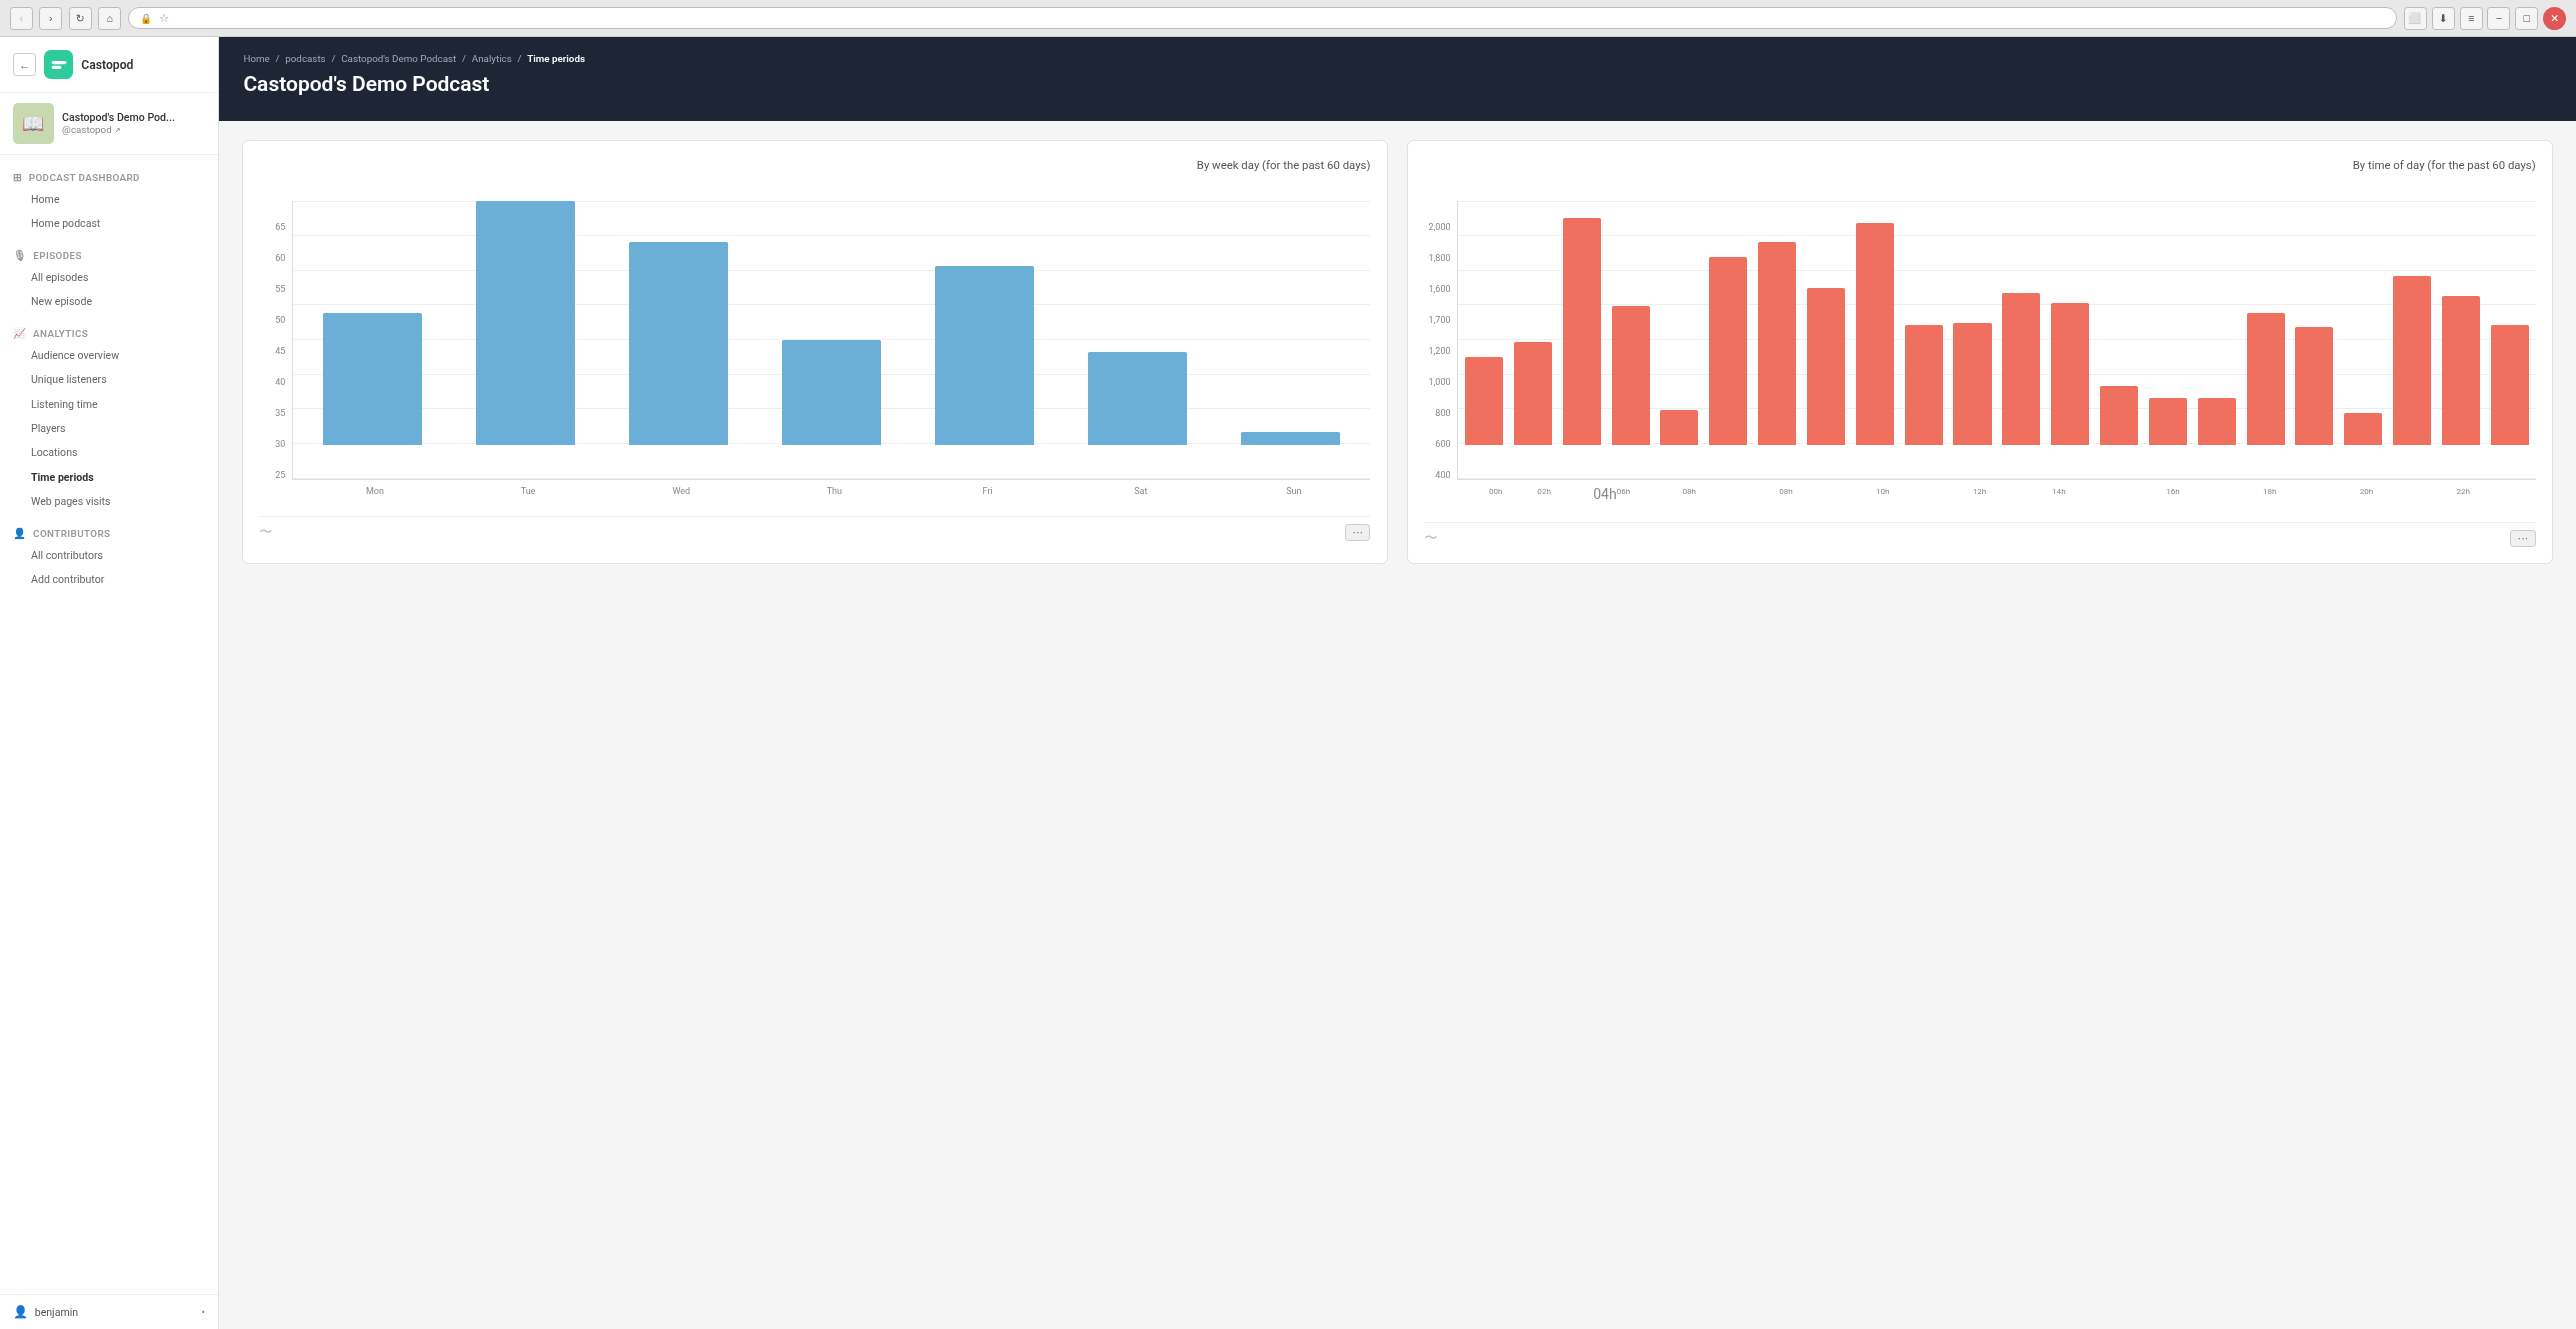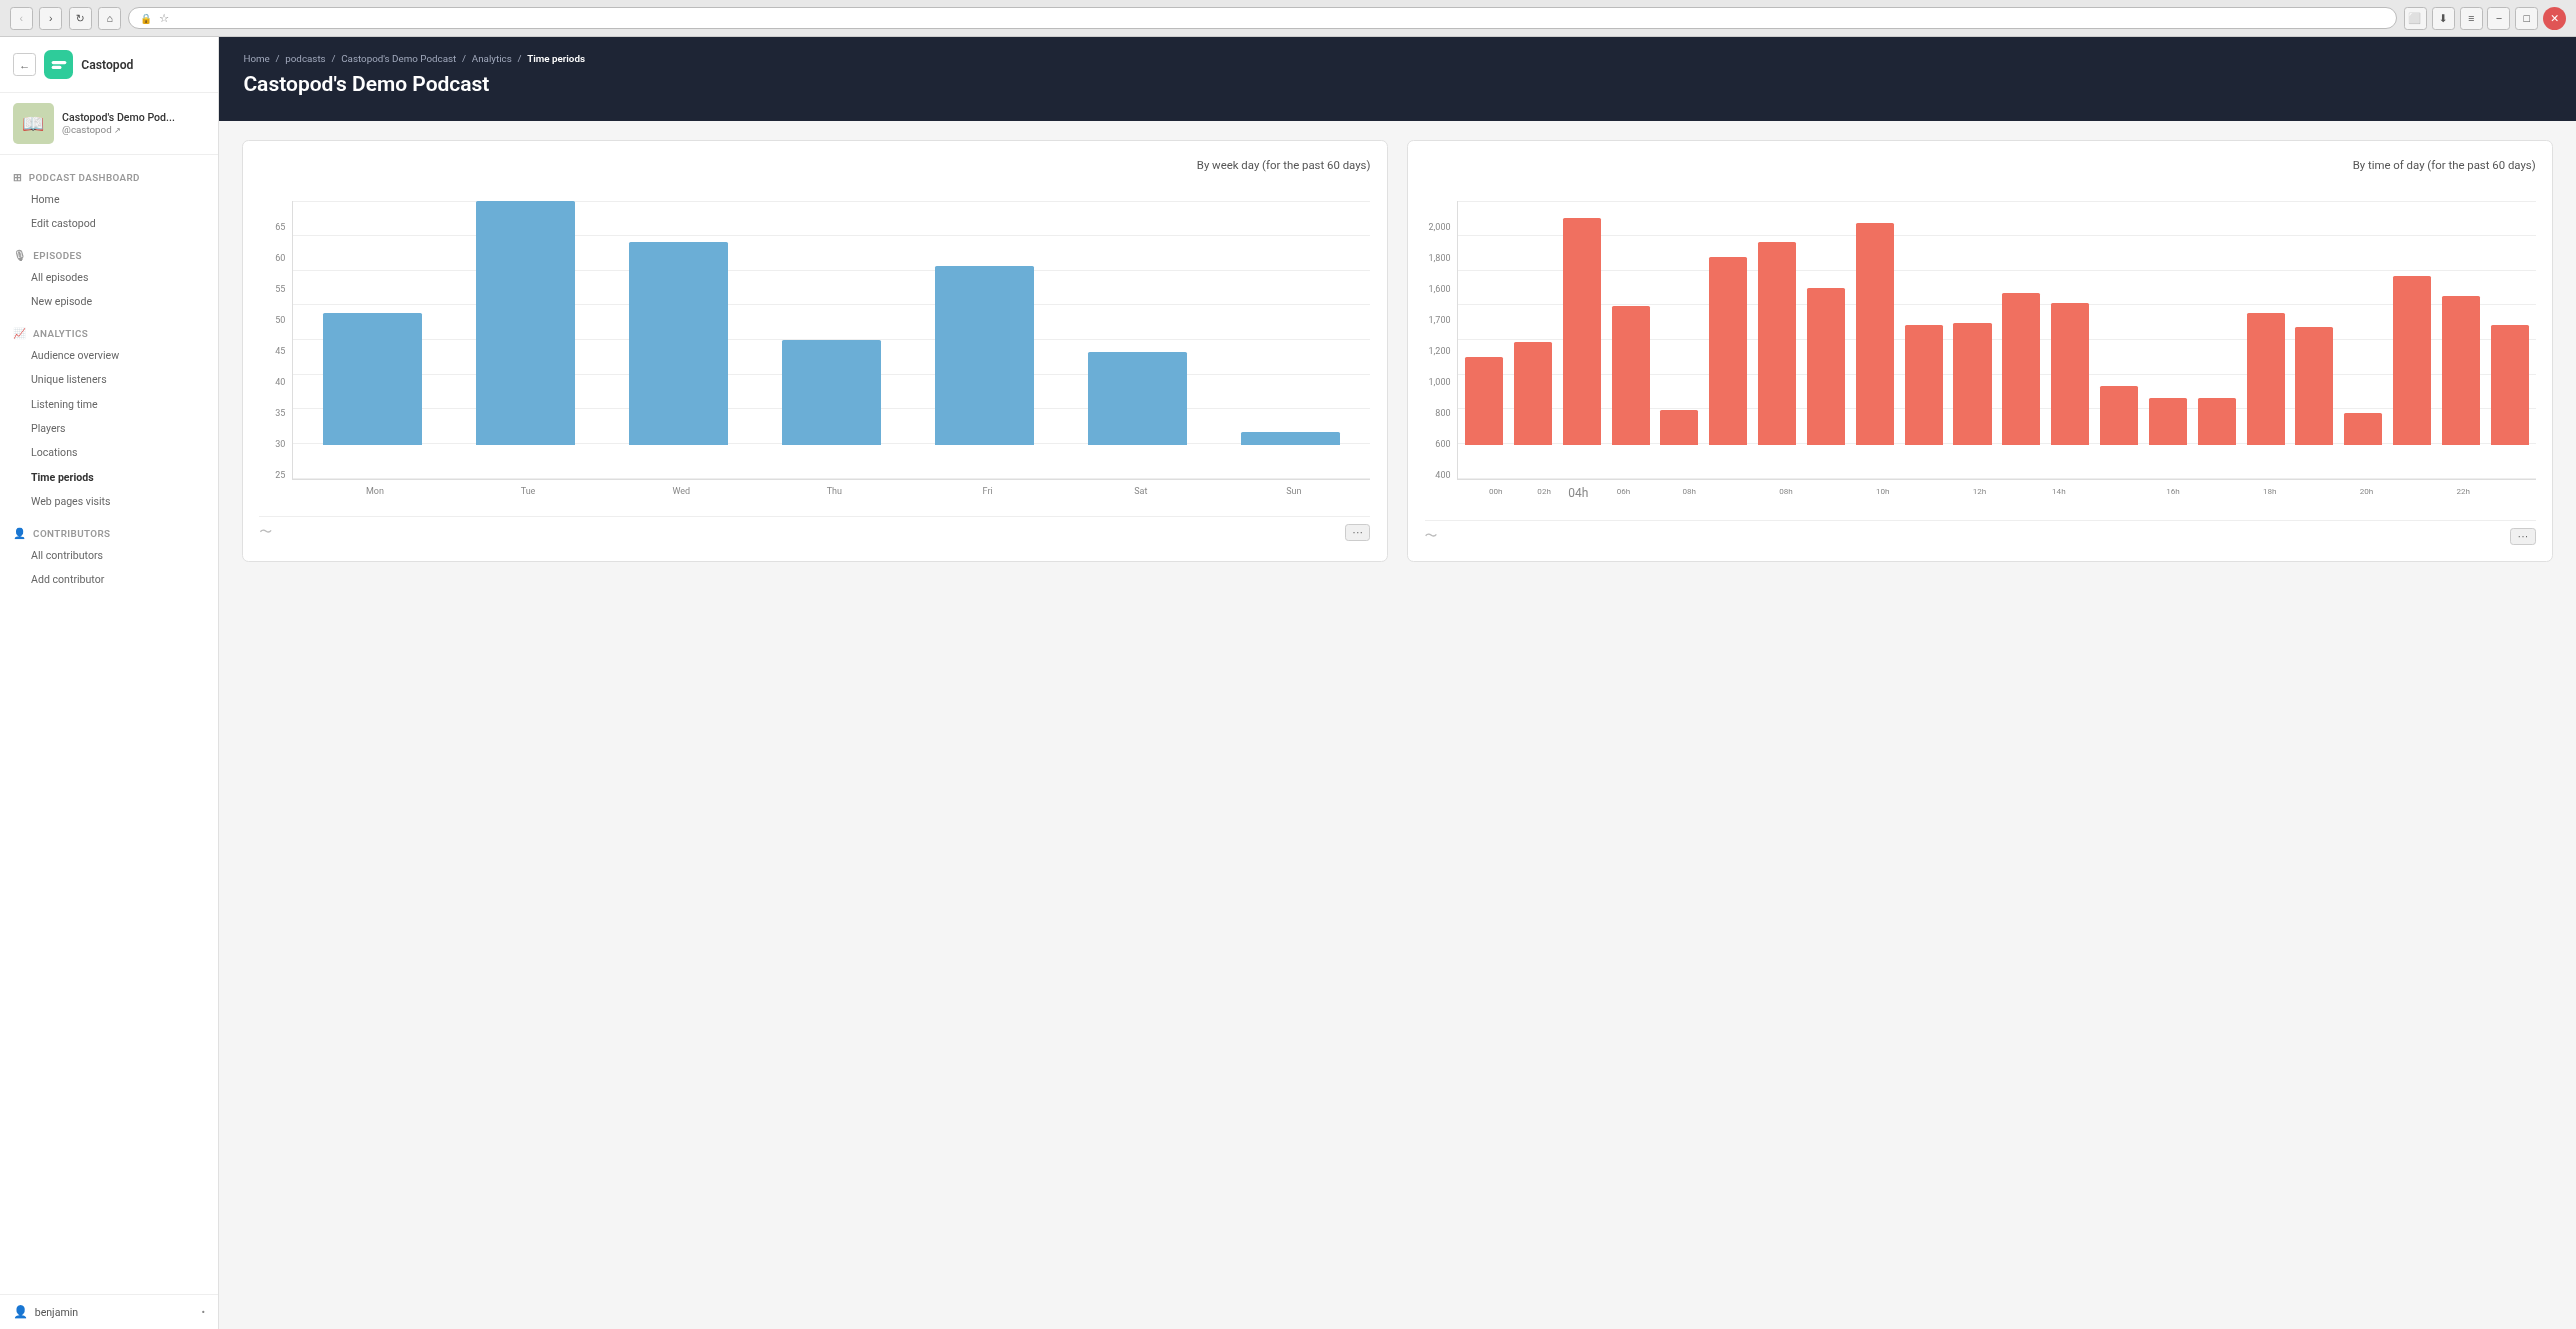--- a/index.html
+++ b/index.html
@@ -124,21 +124,21 @@
     </div>
 
     <div class="sidebar-nav">
 
       <div class="nav-section">
         <div class="nav-section-header">
           <span class="nav-section-icon">⊞</span>
           <span>Podcast dashboard</span>
         </div>
         <a class="nav-item">Home</a>
-        <a class="nav-item">Edit castopod</a>
+        <a class="nav-item">Home podcast</a>
       </div>
 
       <div class="nav-section">
         <div class="nav-section-header">
           <span class="nav-section-icon">🎙</span>
           <span>Episodes</span>
         </div>
         <a class="nav-item">All episodes</a>
         <a class="nav-item">New episode</a>
       </div>
@@ -358,21 +358,21 @@
                     </div>
                     <div style="flex: 1 1 0%; display: flex; flex-direction: column; align-items: center; justify-content: flex-end; height: 100%;">
                       <div style="width: 78%; background: rgb(240, 112, 96); border-radius: 1.6px 1.6px 0px 0px; height: 49%;"></div>
                     </div>
                   </div>
               </div>
             </div>
             <div id="timeofday-x-labels" style="display:flex; margin-left:47px; margin-top:3.3px;">
             <div style="flex: 1 1 0%; text-align: center; font-size: 8.1px; color: rgb(136, 136, 136); padding-top: 3.3px;">00h</div>
                 <div style="flex: 1 1 0%; text-align: center; font-size: 8.1px; color: rgb(136, 136, 136); padding-top: 3.3px;">02h</div>
-                <div style="flex: 1 1 0%; text-align: left; font-size: 12px; color: rgb(136, 136, 136); padding-top: 3.3px;">04h</div>
+                <div style="flex: 1 1 0%; text-align: right; font-size: 14px; color: rgb(136, 136, 136); padding-top: 3.3px;">04h</div>
                 <div style="flex: 1 1 0%; text-align: left; font-size: 8.1px; color: rgb(136, 136, 136); padding-top: 3.3px;">06h</div>
                 <div style="flex: 1 1 0%; text-align: center; font-size: 8.1px; color: rgb(136, 136, 136); padding-top: 3.3px;">08h</div>
                 <div style="flex: 1 1 0%; text-align: center; font-size: 8.1px; color: rgb(136, 136, 136); padding-top: 3.3px;"></div>
                 <div style="flex: 1 1 0%; text-align: center; font-size: 8.1px; color: rgb(136, 136, 136); padding-top: 3.3px;">08h</div>
                 <div style="flex: 1 1 0%; text-align: center; font-size: 8.1px; color: rgb(136, 136, 136); padding-top: 3.3px;"></div>
                 <div style="flex: 1 1 0%; text-align: center; font-size: 8.1px; color: rgb(136, 136, 136); padding-top: 3.3px;">10h</div>
                 <div style="flex: 1 1 0%; text-align: center; font-size: 8.1px; color: rgb(136, 136, 136); padding-top: 3.3px;"></div>
                 <div style="flex: 1 1 0%; text-align: center; font-size: 8.1px; color: rgb(136, 136, 136); padding-top: 3.3px;">12h</div>
                 <div style="flex: 1 1 0%; text-align: center; font-size: 8.1px; color: rgb(136, 136, 136); padding-top: 3.3px;"></div>
                 <div style="flex: 1 1 0%; text-align: left; font-size: 8.1px; color: rgb(136, 136, 136); padding-top: 3.3px;">14h</div>

